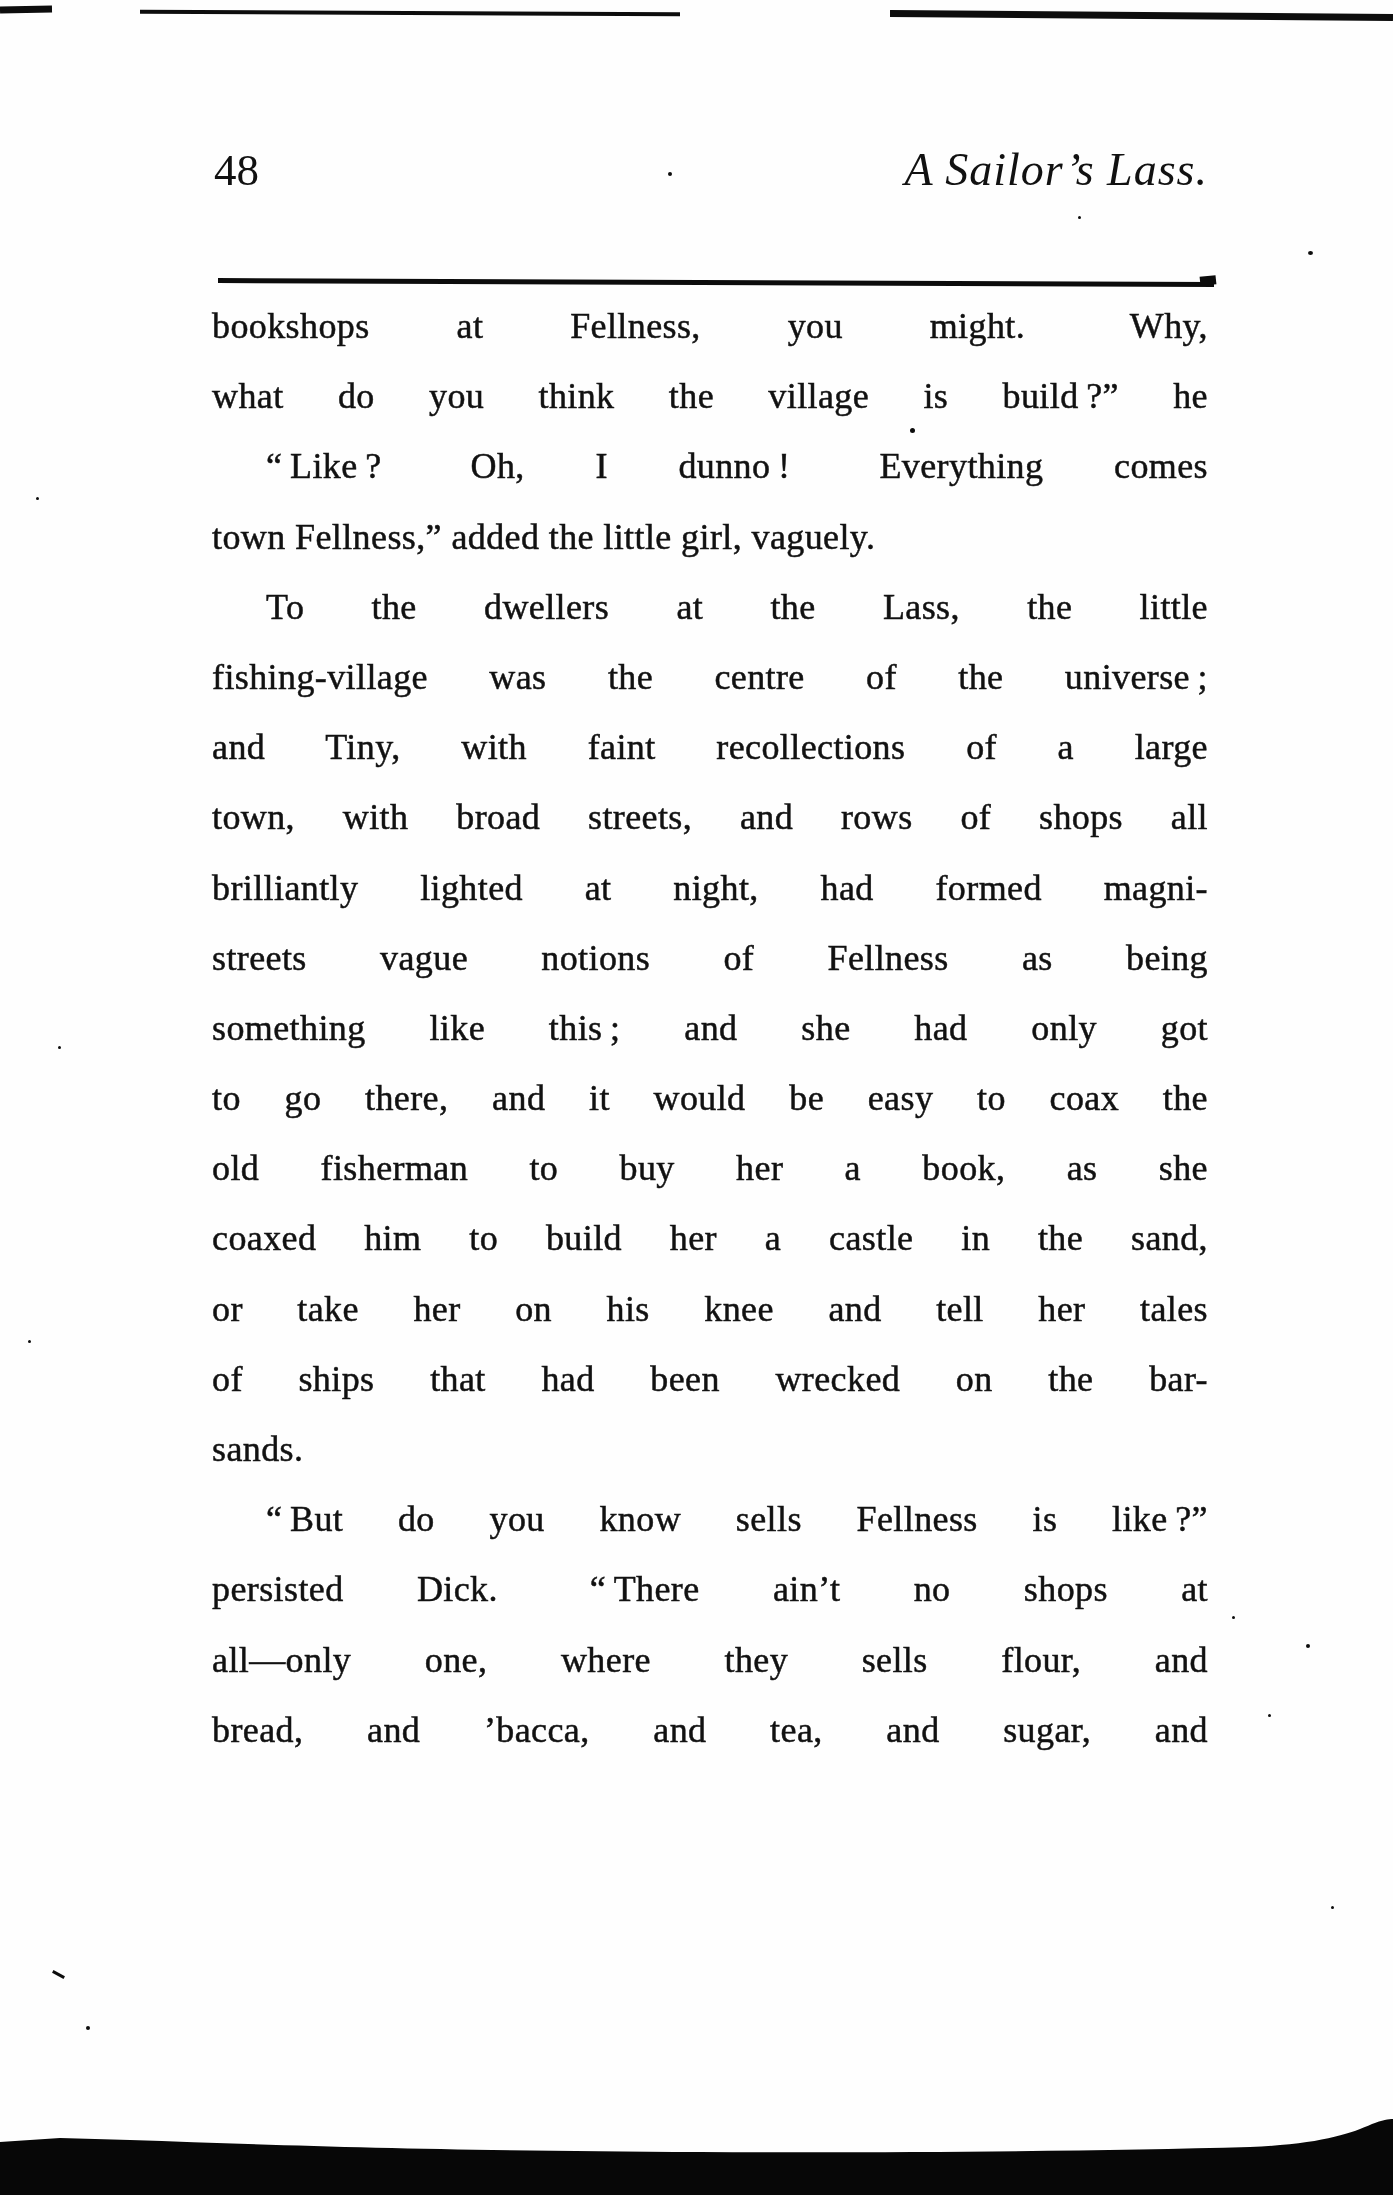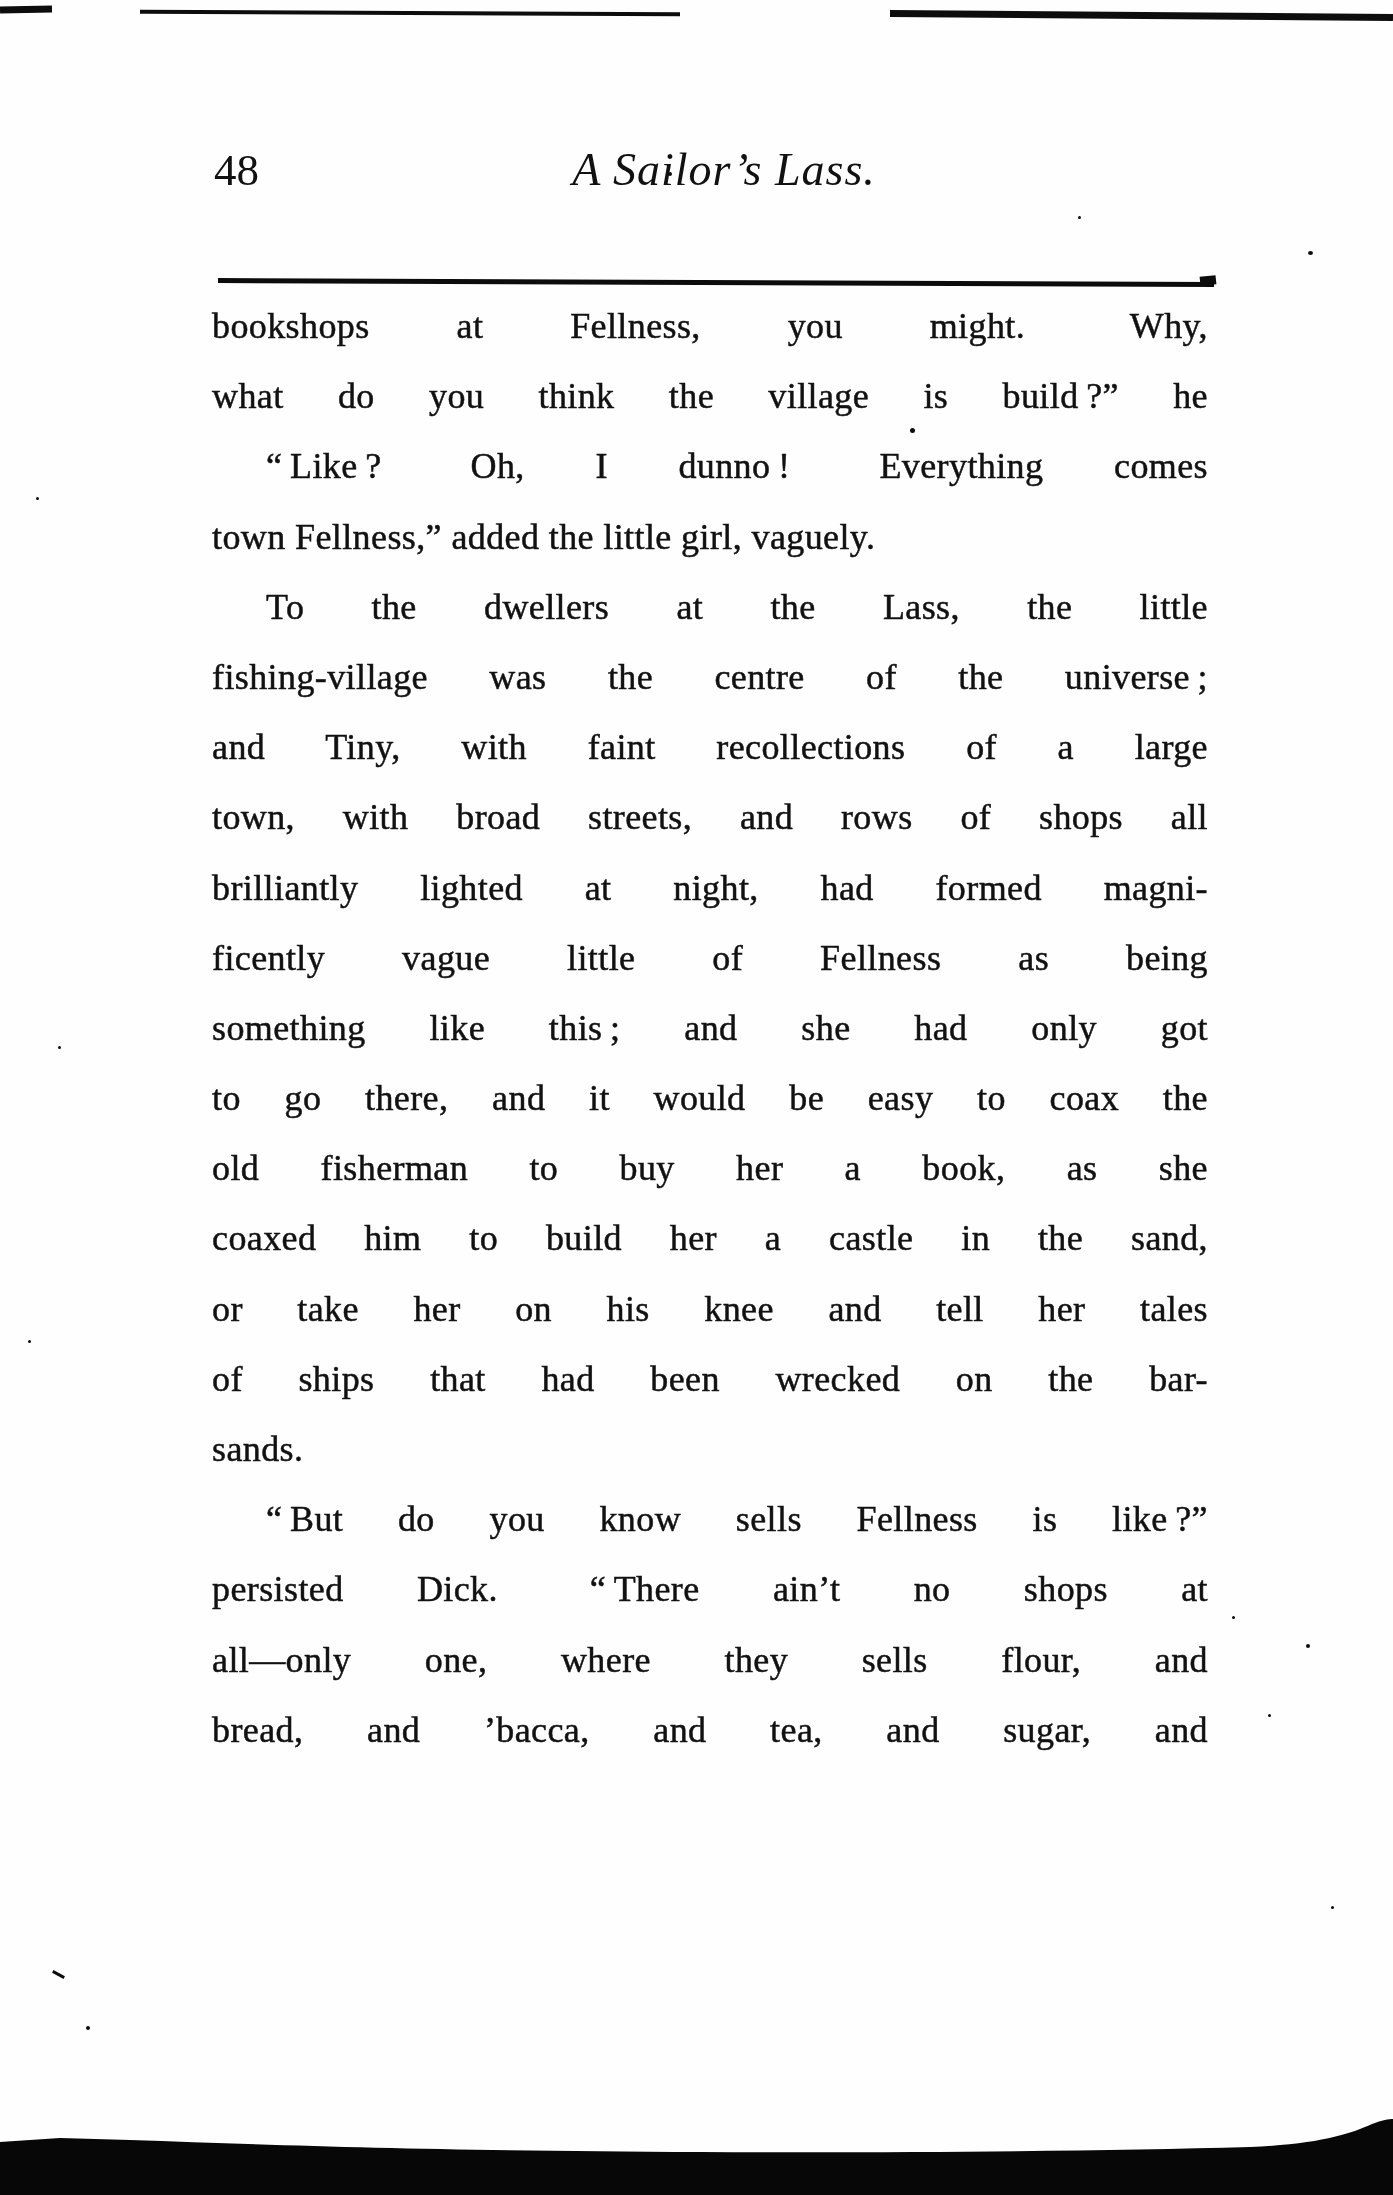--- a/index.html
+++ b/index.html
@@ -15,21 +15,21 @@
   
   .header {
     position:absolute; left:212px; top:144px; width:996px; height:60px;
   }
   .pageno {
     position:absolute; left:2px; top:2px;
     font-size:45px; line-height:48px;text-align:center;
   }
   .running-title {
     position:absolute; left:0; right:0; top:0;
-    text-align:center; padding-left:28px;
+    text-align:right; padding-left:28px;
     font-style:italic; font-size:46px; line-height:52px;
     letter-spacing:1px;
   }
   .header-rule {
     position:absolute; left:218px; top:280px; width:996px; height:5px;
     background:#0c0c0c; transform:rotate(0.22deg);
   }
   .header-rule-blob {
     position:absolute; left:1200px; top:276px; width:16px; height:9px;
     background:#0c0c0c; transform:rotate(-6deg);
@@ -78,21 +78,21 @@
   <div class="body">
       <div class="line j">bookshops at Fellness, you might.  Why,</div>
       <div class="line j">what do you think the village is build ?” he</div>
       <div class="line j ind">“ Like ?  Oh, I dunno !  Everything comes</div>
       <div class="line">town Fellness,” added the little girl, vaguely.</div>
       <div class="line j ind">To the dwellers at the Lass, the little</div>
       <div class="line j">fishing-village was the centre of the universe ;</div>
       <div class="line j">and Tiny, with faint recollections of a large</div>
       <div class="line j">town, with broad streets, and rows of shops all</div>
       <div class="line j">brilliantly lighted at night, had formed magni-</div>
-      <div class="line j">ficently vague little of Fellness as being</div>
+      <div class="line j">streets vague notions of Fellness as being</div>
       <div class="line j">something like this ; and she had only got</div>
       <div class="line j">to go there, and it would be easy to coax the</div>
       <div class="line j">old fisherman to buy her a book, as she</div>
       <div class="line j">coaxed him to build her a castle in the sand,</div>
       <div class="line j">or take her on his knee and tell her tales</div>
       <div class="line j">of ships that had been wrecked on the bar-</div>
       <div class="line">sands.</div>
       <div class="line j ind">“ But do you know sells Fellness is like ?”</div>
       <div class="line j">persisted Dick.  “ There ain’t no shops at</div>
       <div class="line j">all—only one, where they sells flour, and</div>

